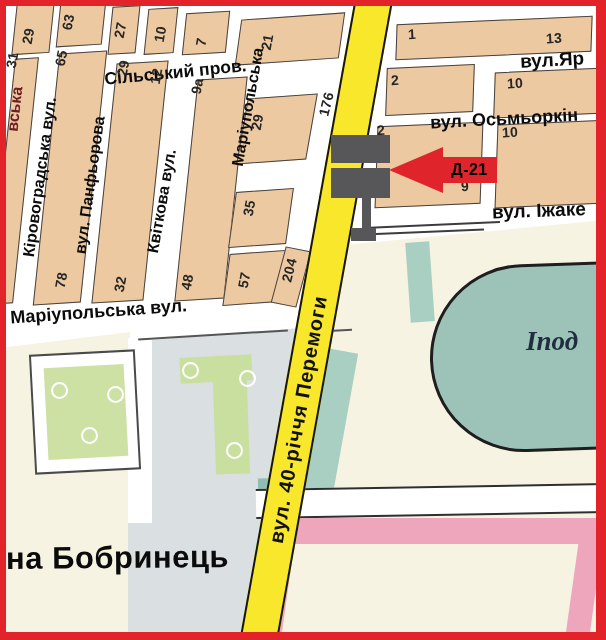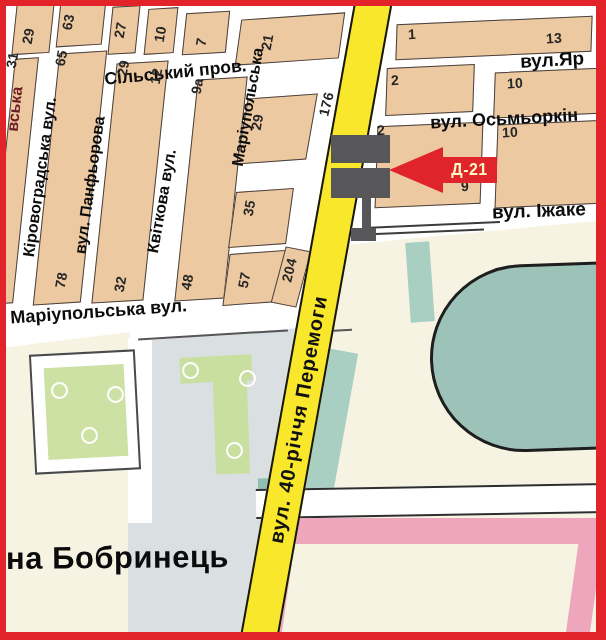--- a/index.html
+++ b/index.html
@@ -26,21 +26,21 @@
   #road-label{position:absolute;left:0;right:0;top:252px;height:372px;display:flex;
         align-items:center;justify-content:center;writing-mode:vertical-rl;
         transform:rotate(180deg);font:700 20px "Liberation Sans",sans-serif;color:#111;
         letter-spacing:1px}
   #billboard{position:absolute;left:331px;top:135px;width:60px;height:107px;z-index:6}
   #billboard div{position:absolute;background:#57575a}
   #arrow-tri{position:absolute;left:389px;top:147px;width:0;height:0;
         border-top:23px solid transparent;border-bottom:23px solid transparent;
         border-right:54px solid #e0242b;z-index:7}
   #marker-label{position:absolute;left:442px;top:157px;width:55px;height:26px;
-        background:#e0242b;color:#fef9c3;font:700 16px "Liberation Sans",sans-serif;
+        background:#e0242b;color:#000000;font:700 16px "Liberation Sans",sans-serif;
         display:flex;align-items:center;justify-content:center;letter-spacing:.5px;z-index:7}
   .frame{position:absolute;background:#e2242a;z-index:9}
   #oval{position:absolute;left:430px;top:264px;width:192px;height:188px;background:#9dc3b8;
         border:3px solid #1e1e1e;border-radius:96px 0 0 96px;transform:rotate(-2deg);
         z-index:1;box-sizing:border-box}
   #ipod{position:absolute;left:526px;top:326px;font:italic 700 27px "Liberation Serif",serif;
         color:#1f2d3d;z-index:2}
   #bobrynets{position:absolute;left:6px;top:540px;font:700 31px "Liberation Sans",sans-serif;
         color:#0b0b0b;letter-spacing:.5px;transform:rotate(-.5deg);z-index:6}
   #edge-frag{position:absolute;left:-28px;top:100px;width:86px;text-align:center;
@@ -51,20 +51,21 @@
 <body>
 
 <div id="map">
 
   <div class="zone" style="left:0;top:332px;width:130px;height:308px;background:#f7f3e2;clip-path:polygon(0 16px,100% 0,100% 100%,0 100%)"></div>
   <div class="zone" style="left:128px;top:326px;width:196px;height:314px;background:#dadfe2;clip-path:polygon(0 16px,100% 0,100% 100%,0 100%)"></div>
   <div class="zone" style="left:248px;top:212px;width:358px;height:428px;background:#f7f3e2;clip-path:polygon(64px 36px,100% 8px,100% 100%,0 100%)"></div>
   <div class="zone" style="left:128px;top:338px;width:24px;height:185px;background:#fff"></div>
 
   <div id="oval"></div>
+  <div id="ipod">Іпод</div>
 
   <div class="zone" style="left:408px;top:242px;width:24px;height:80px;background:#a8cfc2;transform:rotate(-4deg)"></div>
   <div class="zone" style="left:294px;top:348px;width:52px;height:142px;background:#a8cfc2;transform:rotate(10.2deg)"></div>
   <div class="zone" style="left:258px;top:478px;width:48px;height:12px;background:#8fbfb2;transform:rotate(-1deg)"></div>
 
   <div class="zone" style="left:256px;top:486px;width:352px;height:30px;background:#fff;border-top:2px solid #2e2e2e;border-bottom:2px solid #2e2e2e;transform:rotate(-1deg);box-sizing:border-box"></div>
 
   <div class="zone" style="left:264px;top:518px;width:342px;height:116px;background:#eea6bd;transform:skewX(-8deg);transform-origin:0 0">
     <div style="position:absolute;left:34px;top:26px;right:24px;bottom:-4px;background:#f7f3e2"></div>
   </div>

